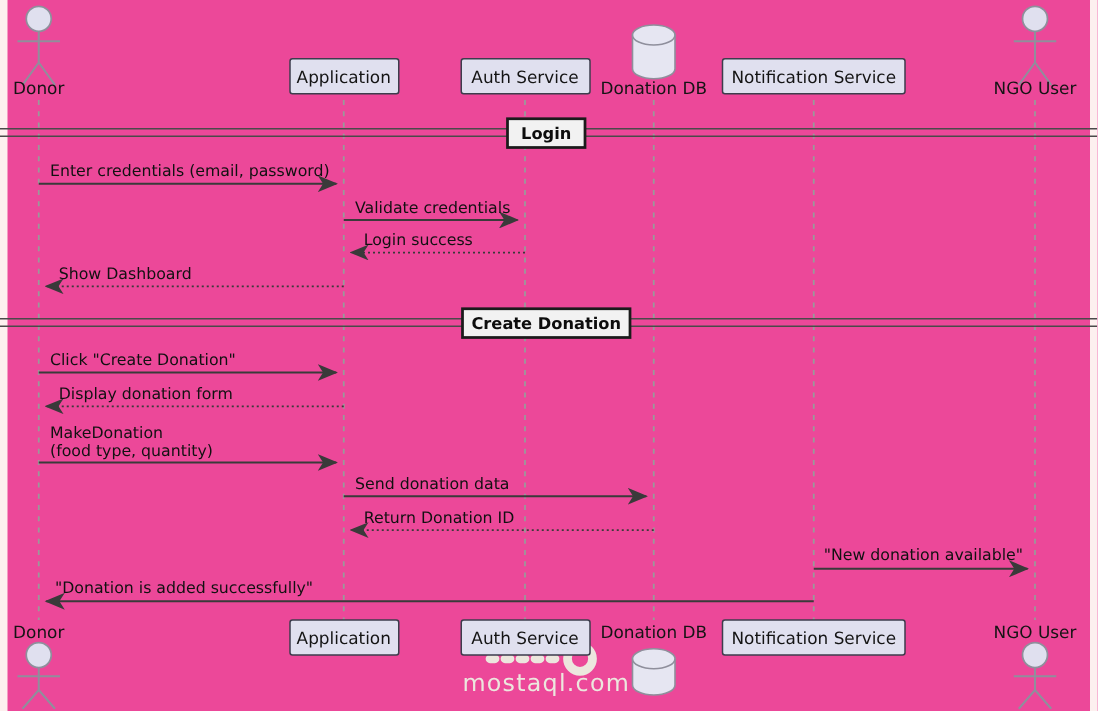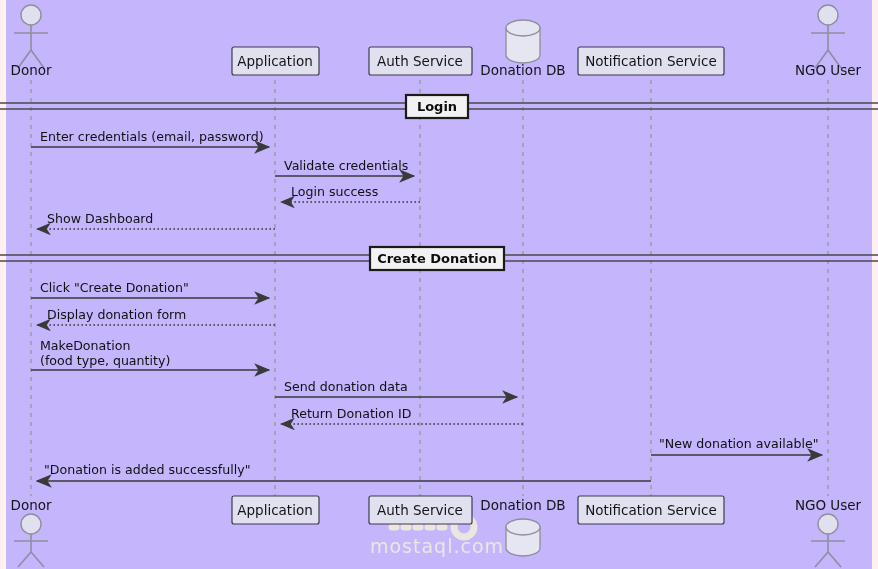--- a/index.html
+++ b/index.html
@@ -1,17 +1,17 @@
 <!DOCTYPE html>
 <html><head>
 <meta charset="utf-8">
 <style>
   html,body{margin:0;padding:0;background:#ffffff;}
   body{font-family:"DejaVu Sans","Liberation Sans",sans-serif;}
-  #stage{position:relative;width:878px;height:569px;background:#c4b5fd;overflow:hidden;}
+  #stage{position:relative;width:878px;height:569px;background:#ec4899;overflow:hidden;}
   #edge-left{position:absolute;left:0;top:0;width:6px;height:569px;background:#fdf0ef;}
   #edge-right{position:absolute;right:0;top:0;width:6px;height:569px;background:#fdf0ef;}
   svg#diagram{position:absolute;left:0;top:0;width:878px;height:569px;}
   .lifeline{stroke:#9a9a9a;stroke-width:1.4;stroke-dasharray:4 5;}
   .part-box{fill:#e0e0ef;stroke:#3d3d4d;stroke-width:1.2;}
   .part-label{font-family:"DejaVu Sans","Liberation Sans",sans-serif;font-size:13.5px;fill:#141414;text-anchor:middle;}
   .actor-line{stroke:#8f8f9c;stroke-width:1.6;fill:none;}
   .actor-head{fill:#e0e0ef;stroke:#8f8f9c;stroke-width:1.4;}
   .actor-label{font-family:"DejaVu Sans","Liberation Sans",sans-serif;font-size:13.5px;fill:#141414;text-anchor:middle;}
   .db-body{fill:#e6e6f2;stroke:#8f8f9c;stroke-width:1.3;}

